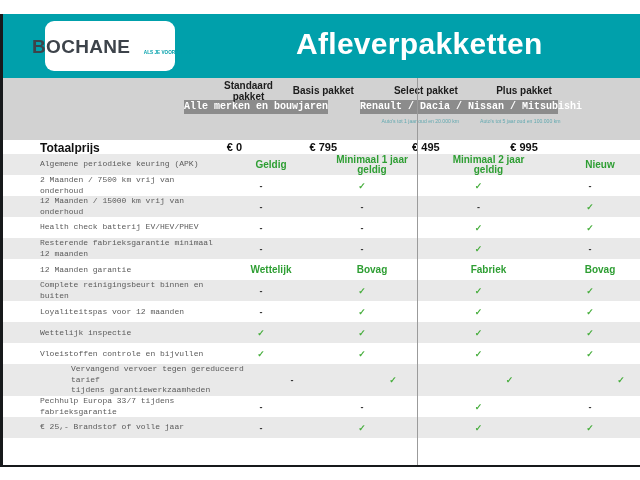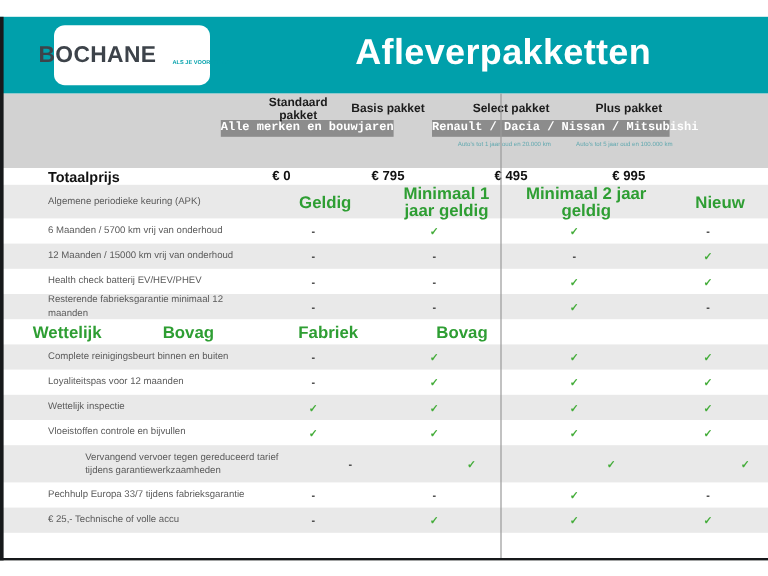--- a/index.html
+++ b/index.html
@@ -45,24 +45,24 @@
   .note { font-size:6px; color:#63a9b0; transform:scale(0.85); transform-origin:center; white-space:nowrap; }
   .total-row { margin-top:16px; height:18px; align-items:flex-start; }
   .total-label { font-size:12px; font-weight:bold; color:#111; display:flex; align-items:center; }
   .total-val { font-size:11px; font-weight:bold; color:#111; }
 
   
   .rows { position:absolute; top:154px; left:0; width:640px; }
   .trow { display:flex; width:640px; min-height:21px; align-items:center; }
   .trow:nth-child(odd) { background:#e9e9e9; }
   .row-label { font-size:8px; color:#5b5b5b; line-height:1.32; white-space:pre-line;
-               display:flex; align-items:center; }
+               display:flex; align-items:center;font-family:Liberation Mono, monospace; }
   .check { color:#45ad3b; font-size:9px; font-weight:bold; }
   .dash  { color:#333333; font-size:9px; font-weight:bold; }
-  .gtext { color:#2e9e33; font-size:14px; font-weight:bold; line-height:1;padding-left:20px; }
+  .gtext { color:#2e9e33; font-size:10px; font-weight:bold; line-height:1;padding-left:20px; }
 </style>
 </head>
 <body>
 
 <div class="page">
 
   <div class="topbar">
     <div class="logo">
       <svg width="22" height="30" viewBox="0 0 22 30">
         <g stroke="#00a0ab" stroke-width="3" fill="none" stroke-linecap="round">
@@ -126,21 +126,21 @@
           <span class="gtext">Minimaal 1 jaar geldig</span>
         </div>
         <div class="cell c-select">
           <span class="gtext">Minimaal 2 jaar geldig</span>
         </div>
         <div class="cell c-plus">
           <span class="gtext">Nieuw</span>
         </div>
       </div>
       <div class="trow">
-        <div class="c-label row-label">6 Maanden / 5700 km vrij van onderhoud</div>
+        <div class="c-label row-label">2 Maanden / 7500 km vrij van onderhoud</div>
         <div class="cell c-std">
           <span class="dash">-</span>
         </div>
         <div class="cell c-basis">
           <span class="check">✓</span>
         </div>
         <div class="cell c-select">
           <span class="check">✓</span>
         </div>
         <div class="cell c-plus">
@@ -186,20 +186,21 @@
           <span class="dash">-</span>
         </div>
         <div class="cell c-select">
           <span class="check">✓</span>
         </div>
         <div class="cell c-plus">
           <span class="dash">-</span>
         </div>
       </div>
       <div class="trow">
+        <div class="c-label row-label">12 Maanden  garantie</div>
         <div class="cell c-std">
           <span class="gtext">Wettelijk</span>
         </div>
         <div class="cell c-basis">
           <span class="gtext">Bovag</span>
         </div>
         <div class="cell c-select">
           <span class="gtext">Fabriek</span>
         </div>
         <div class="cell c-plus">
@@ -291,21 +292,21 @@
           <span class="dash">-</span>
         </div>
         <div class="cell c-select">
           <span class="check">✓</span>
         </div>
         <div class="cell c-plus">
           <span class="dash">-</span>
         </div>
       </div>
       <div class="trow">
-        <div class="c-label row-label">€ 25,- Technische of  volle accu</div>
+        <div class="c-label row-label">€ 25,- Brandstof of  volle jaar</div>
         <div class="cell c-std">
           <span class="dash">-</span>
         </div>
         <div class="cell c-basis">
           <span class="check">✓</span>
         </div>
         <div class="cell c-select">
           <span class="check">✓</span>
         </div>
         <div class="cell c-plus">

